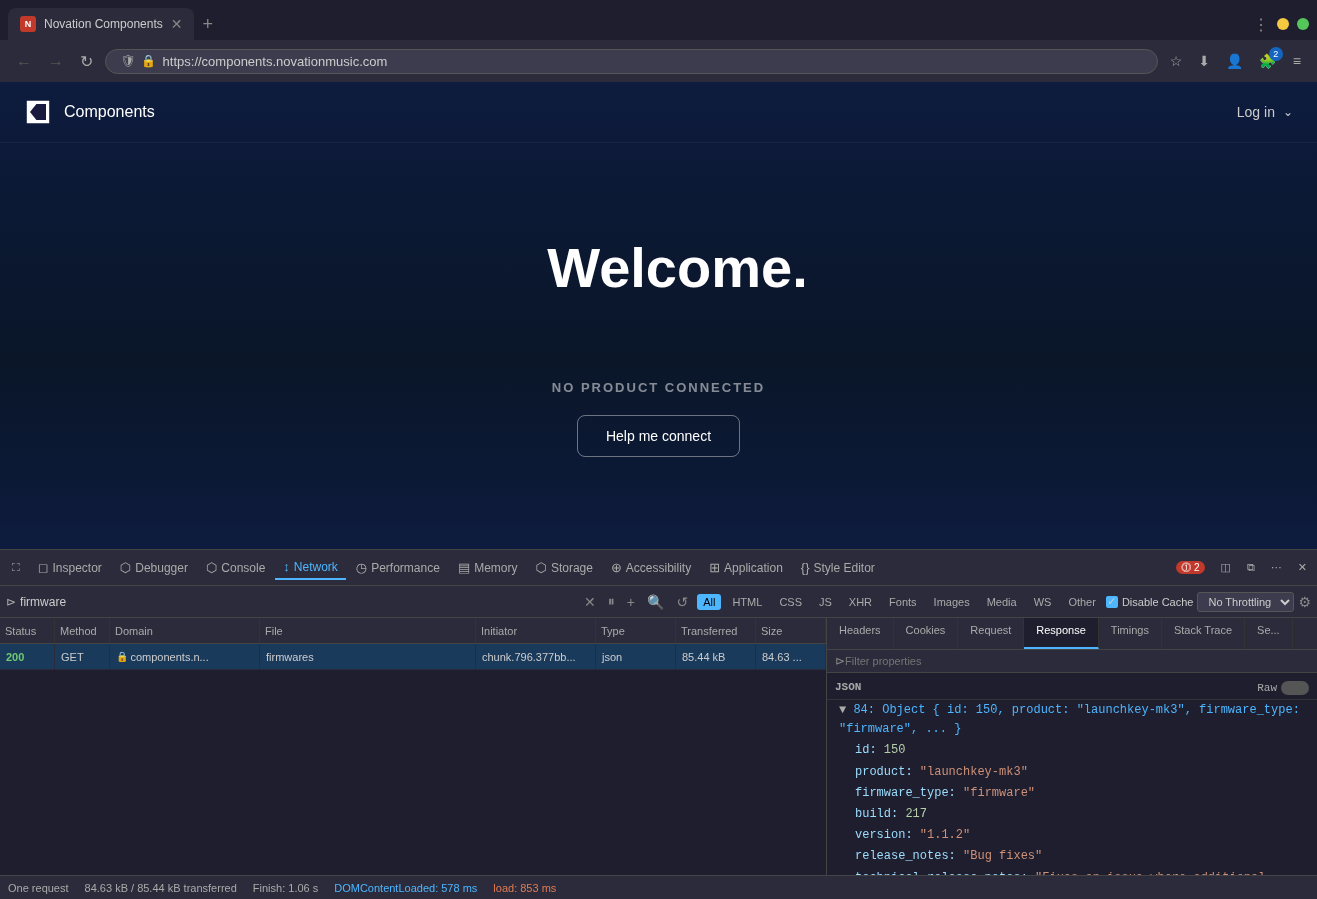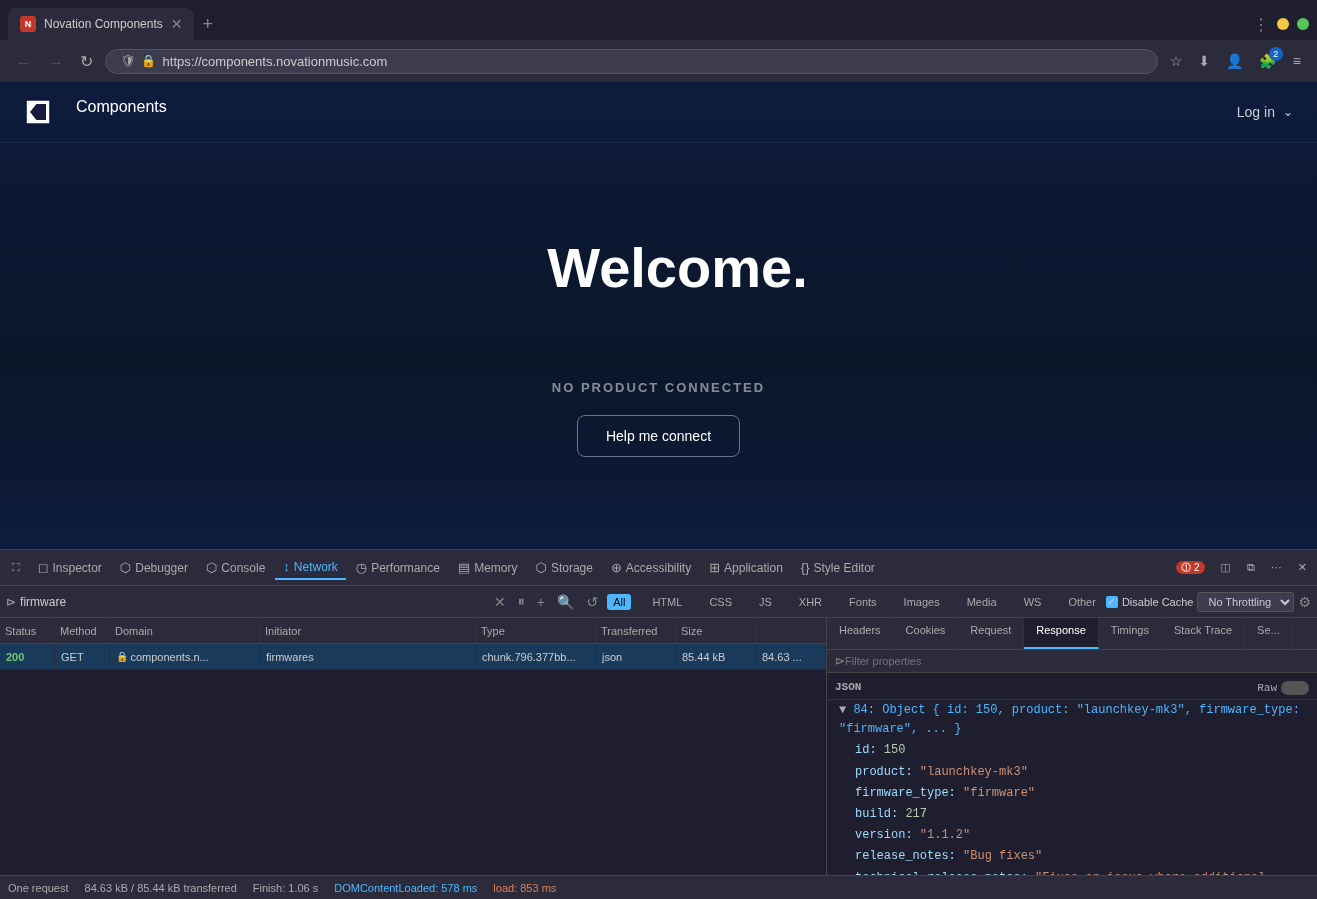--- a/index.html
+++ b/index.html
@@ -25,21 +25,21 @@
     .security-icon { color: #aaa; font-size: 12px; }
     .address-bar { flex: 1; background: #3c3c4e; border: 1px solid #555; border-radius: 20px; padding: 4px 14px; color: #ddd; font-size: 13px; display: flex; align-items: center; gap: 6px; }
     .address-text { font-size: 13px; color: #ccc; }
     .nav-actions { display: flex; gap: 8px; align-items: center; }
     .nav-icon-btn { color: #aaa; font-size: 14px; cursor: pointer; padding: 4px; position: relative; }
     .badge { position: absolute; top: -2px; right: -2px; background: #1565c0; color: white; border-radius: 50%; width: 14px; height: 14px; font-size: 9px; display: flex; align-items: center; justify-content: center; }
 
     
     .website-content { flex: 1; background: linear-gradient(180deg, #0d1b3e 0%, #0a1628 60%, #0d1b3e 100%); display: flex; flex-direction: column; align-items: center; position: relative; overflow: hidden; min-height: 0; }
     .site-header { width: 100%; display: flex; align-items: center; padding: 16px 24px; border-bottom: 1px solid rgba(255,255,255,0.05); }
-    .site-logo { display: flex; align-items: flex-start; gap: 24px; }
+    .site-logo { display: flex; align-items: center; gap: 12px; }
     .logo-icon { width: 32px; height: 32px; background: #fff; clip-path: polygon(0 0, 60% 0, 100% 50%, 60% 100%, 0 100%, 40% 50%); }
     .logo-text { color: #fff; font-size: 16px; font-weight: 500; }
     .site-header-right { margin-left: auto; display: flex; align-items: center; gap: 8px; color: #ccc; font-size: 14px; }
     .site-main { flex: 1; display: flex; flex-direction: column; align-items: center; justify-content: center; padding: 40px 20px; }
     .welcome-text { color: #fff; font-size: 56px; font-weight: 700; margin-bottom: 80px; margin-left: 38px; }
     .no-product { color: rgba(255,255,255,0.5); font-size: 13px; letter-spacing: 2px; font-weight: 600; margin-bottom: 20px; }
     .connect-btn { border: 1px solid rgba(255,255,255,0.4); background: transparent; color: #fff; padding: 12px 28px; font-size: 14px; cursor: pointer; border-radius: 8px; }
 
     
     .devtools { background: #1e1e2e; border-top: 1px solid #444; display: flex; flex-direction: column; height: 350px; flex-shrink: 0; }
@@ -51,21 +51,21 @@
     .devtools-right-actions { margin-left: auto; display: flex; align-items: center; gap: 4px; }
     .dt-action-btn { color: #aaa; font-size: 11px; padding: 2px 6px; cursor: pointer; display: flex; align-items: center; gap: 3px; }
     .error-badge { background: #c0392b; color: white; border-radius: 10px; padding: 1px 5px; font-size: 10px; }
 
     
     .network-filter-bar { display: flex; align-items: center; background: #2b2b3b; border-bottom: 1px solid #444; height: 32px; padding: 0 6px; gap: 4px; }
     .filter-icon { color: #aaa; font-size: 12px; }
     .filter-input { background: transparent; border: none; color: #ccc; font-size: 12px; flex: 1; outline: none; }
     .filter-actions { margin-left: auto; display: flex; gap: 2px; align-items: center; }
     .filter-btn { color: #888; font-size: 14px; padding: 2px 5px; cursor: pointer; }
-    .filter-type-btns { display: flex; gap: 15px; }
+    .filter-type-btns { display: flex; gap: 5px; }
     .filter-type { color: #aaa; font-size: 11px; padding: 2px 6px; cursor: pointer; border-radius: 3px; }
     .filter-type.active { background: #4db6ff; color: #000; }
     .disable-cache { display: flex; align-items: center; gap: 4px; color: #ccc; font-size: 11px; }
     .checkbox { width: 12px; height: 12px; background: #555; border-radius: 2px; display: flex; align-items: center; justify-content: center; }
     .checkbox.checked { background: #4db6ff; }
     .throttle-select { background: #3c3c4e; border: 1px solid #555; color: #ccc; font-size: 11px; padding: 2px 6px; border-radius: 3px; cursor: pointer; }
     .gear-btn { color: #888; font-size: 14px; cursor: pointer; }
 
     
     .network-content { display: flex; flex: 1; overflow: hidden; }
@@ -257,20 +257,21 @@
     <span class="gear-btn">⚙</span>
   </div>
 
   <div class="network-content">
 
     <div class="network-left">
       <div class="network-table-header">
         <div class="th">Status</div>
         <div class="th">Method</div>
         <div class="th">Domain</div>
+        <div class="th">File</div>
         <div class="th">Initiator</div>
         <div class="th">Type</div>
         <div class="th">Transferred</div>
         <div class="th">Size</div>
       </div>
       <div class="network-rows">
         <div class="network-row selected">
           <div class="td status-200">200</div>
           <div class="td">GET</div>
           <div class="td">

